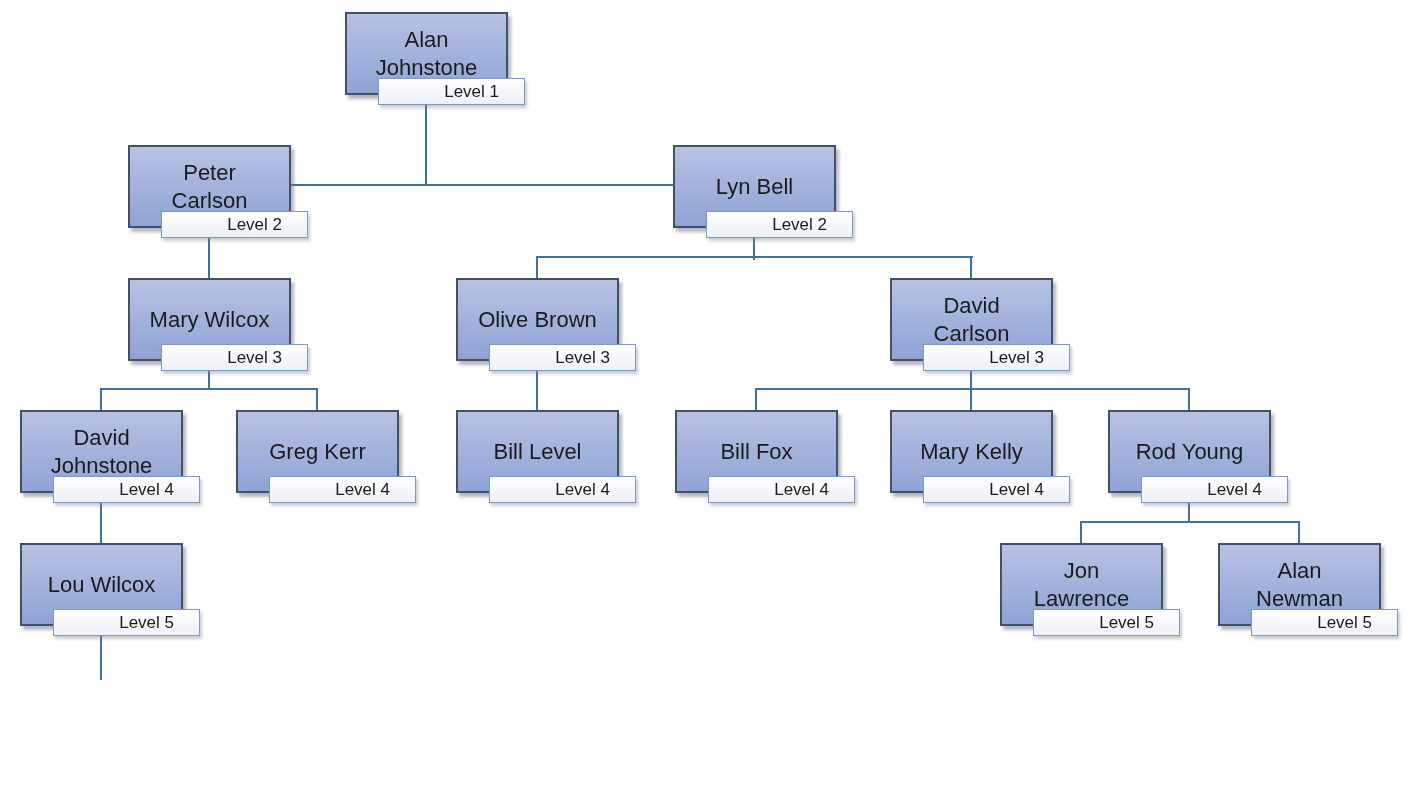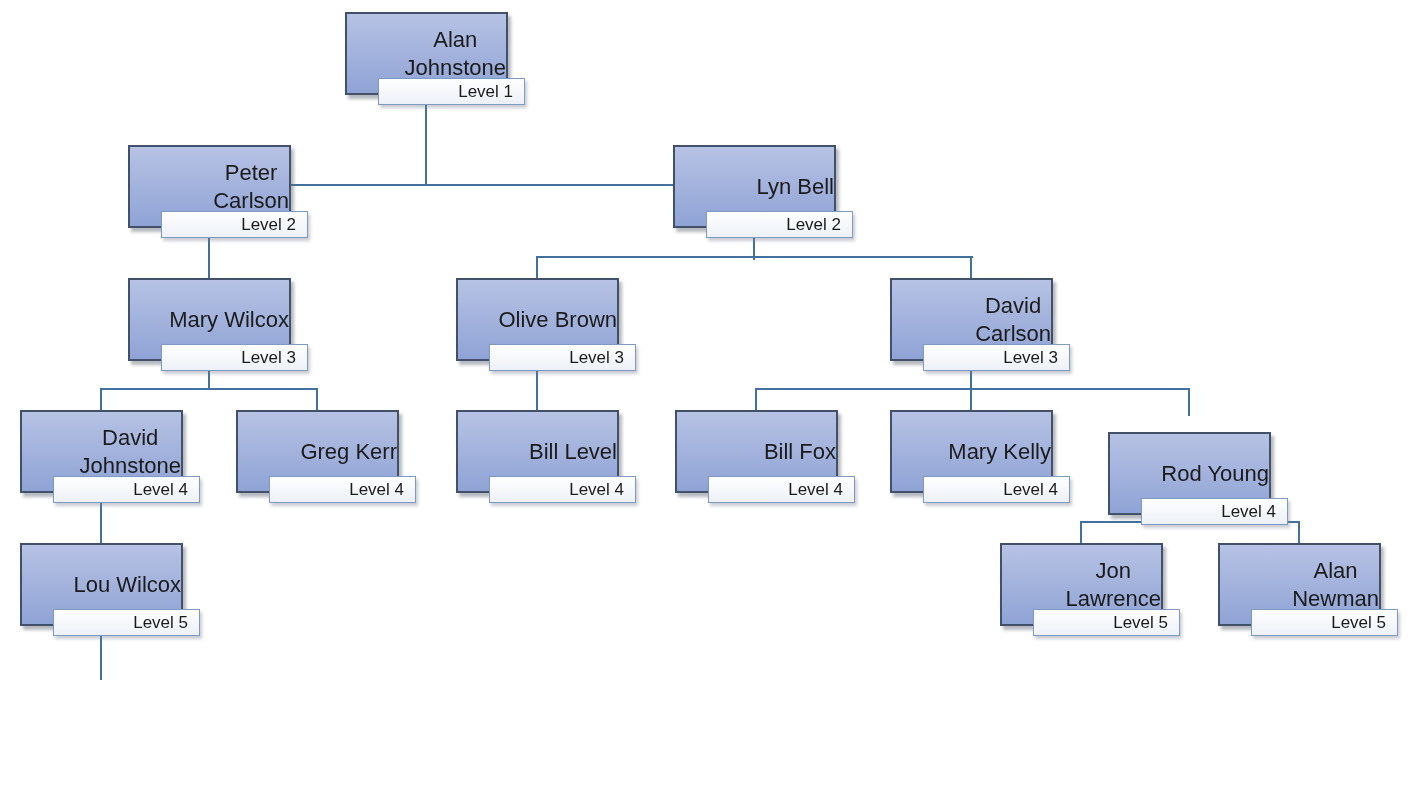--- a/index.html
+++ b/index.html
@@ -34,21 +34,21 @@
     position: absolute;
     left: 0; top: 0;
     width: 163px;
     height: 83px;
     box-sizing: border-box;
     border: 2px solid var(--node-border, #42506a);
     background: linear-gradient(180deg, var(--node-fill-top, #b7c2e4) 0%, var(--node-fill-bottom, #8fa3d5) 100%);
     box-shadow: 3px 4px 3px rgba(110,115,125,0.5);
     display: flex;
     align-items: center;
-    justify-content: flex-end;
+    justify-content: center;
     z-index: 2;
   }
   .nm {
     text-align: center;
     font-size: 22px;
     line-height: 1.25;
     color: #1b1b1b;
     white-space: nowrap;
   }
   .nm div:empty { display: none; }
@@ -58,21 +58,21 @@
     top: 66px;
     width: 147px;
     height: 27px;
     box-sizing: border-box;
     border: 1.5px solid var(--label-border, #7f9ac2);
     background: linear-gradient(180deg, var(--label-fill-top, #fefefe) 0%, var(--label-fill-bottom, #edf1f7) 100%);
     box-shadow: 2px 3px 3px rgba(120,130,145,0.4);
     display: flex;
     align-items: center;
     justify-content: flex-end;
-    padding-right: 11px;
+    padding-right: 25px;
     z-index: 3;
   }
   .lvl-text {
     font-size: 17px;
     color: #1b1b1b;
     white-space: nowrap;
   }
 </style>
 </head>
 <body>
@@ -228,21 +228,21 @@
       <div class="nm">
         <div>Mary Kelly</div>
 
       </div>
     </div>
     <div class="lvl">
       <span class="lvl-text">Level 4</span>
     </div>
   </div>
 
-  <div class="node" style="left:1108px;top:432px">
+  <div class="node" style="left:1108px;top:410px">
     <div class="box">
       <div class="nm">
         <div>Rod Young</div>
 
       </div>
     </div>
     <div class="lvl">
       <span class="lvl-text">Level 4</span>
     </div>
   </div>

